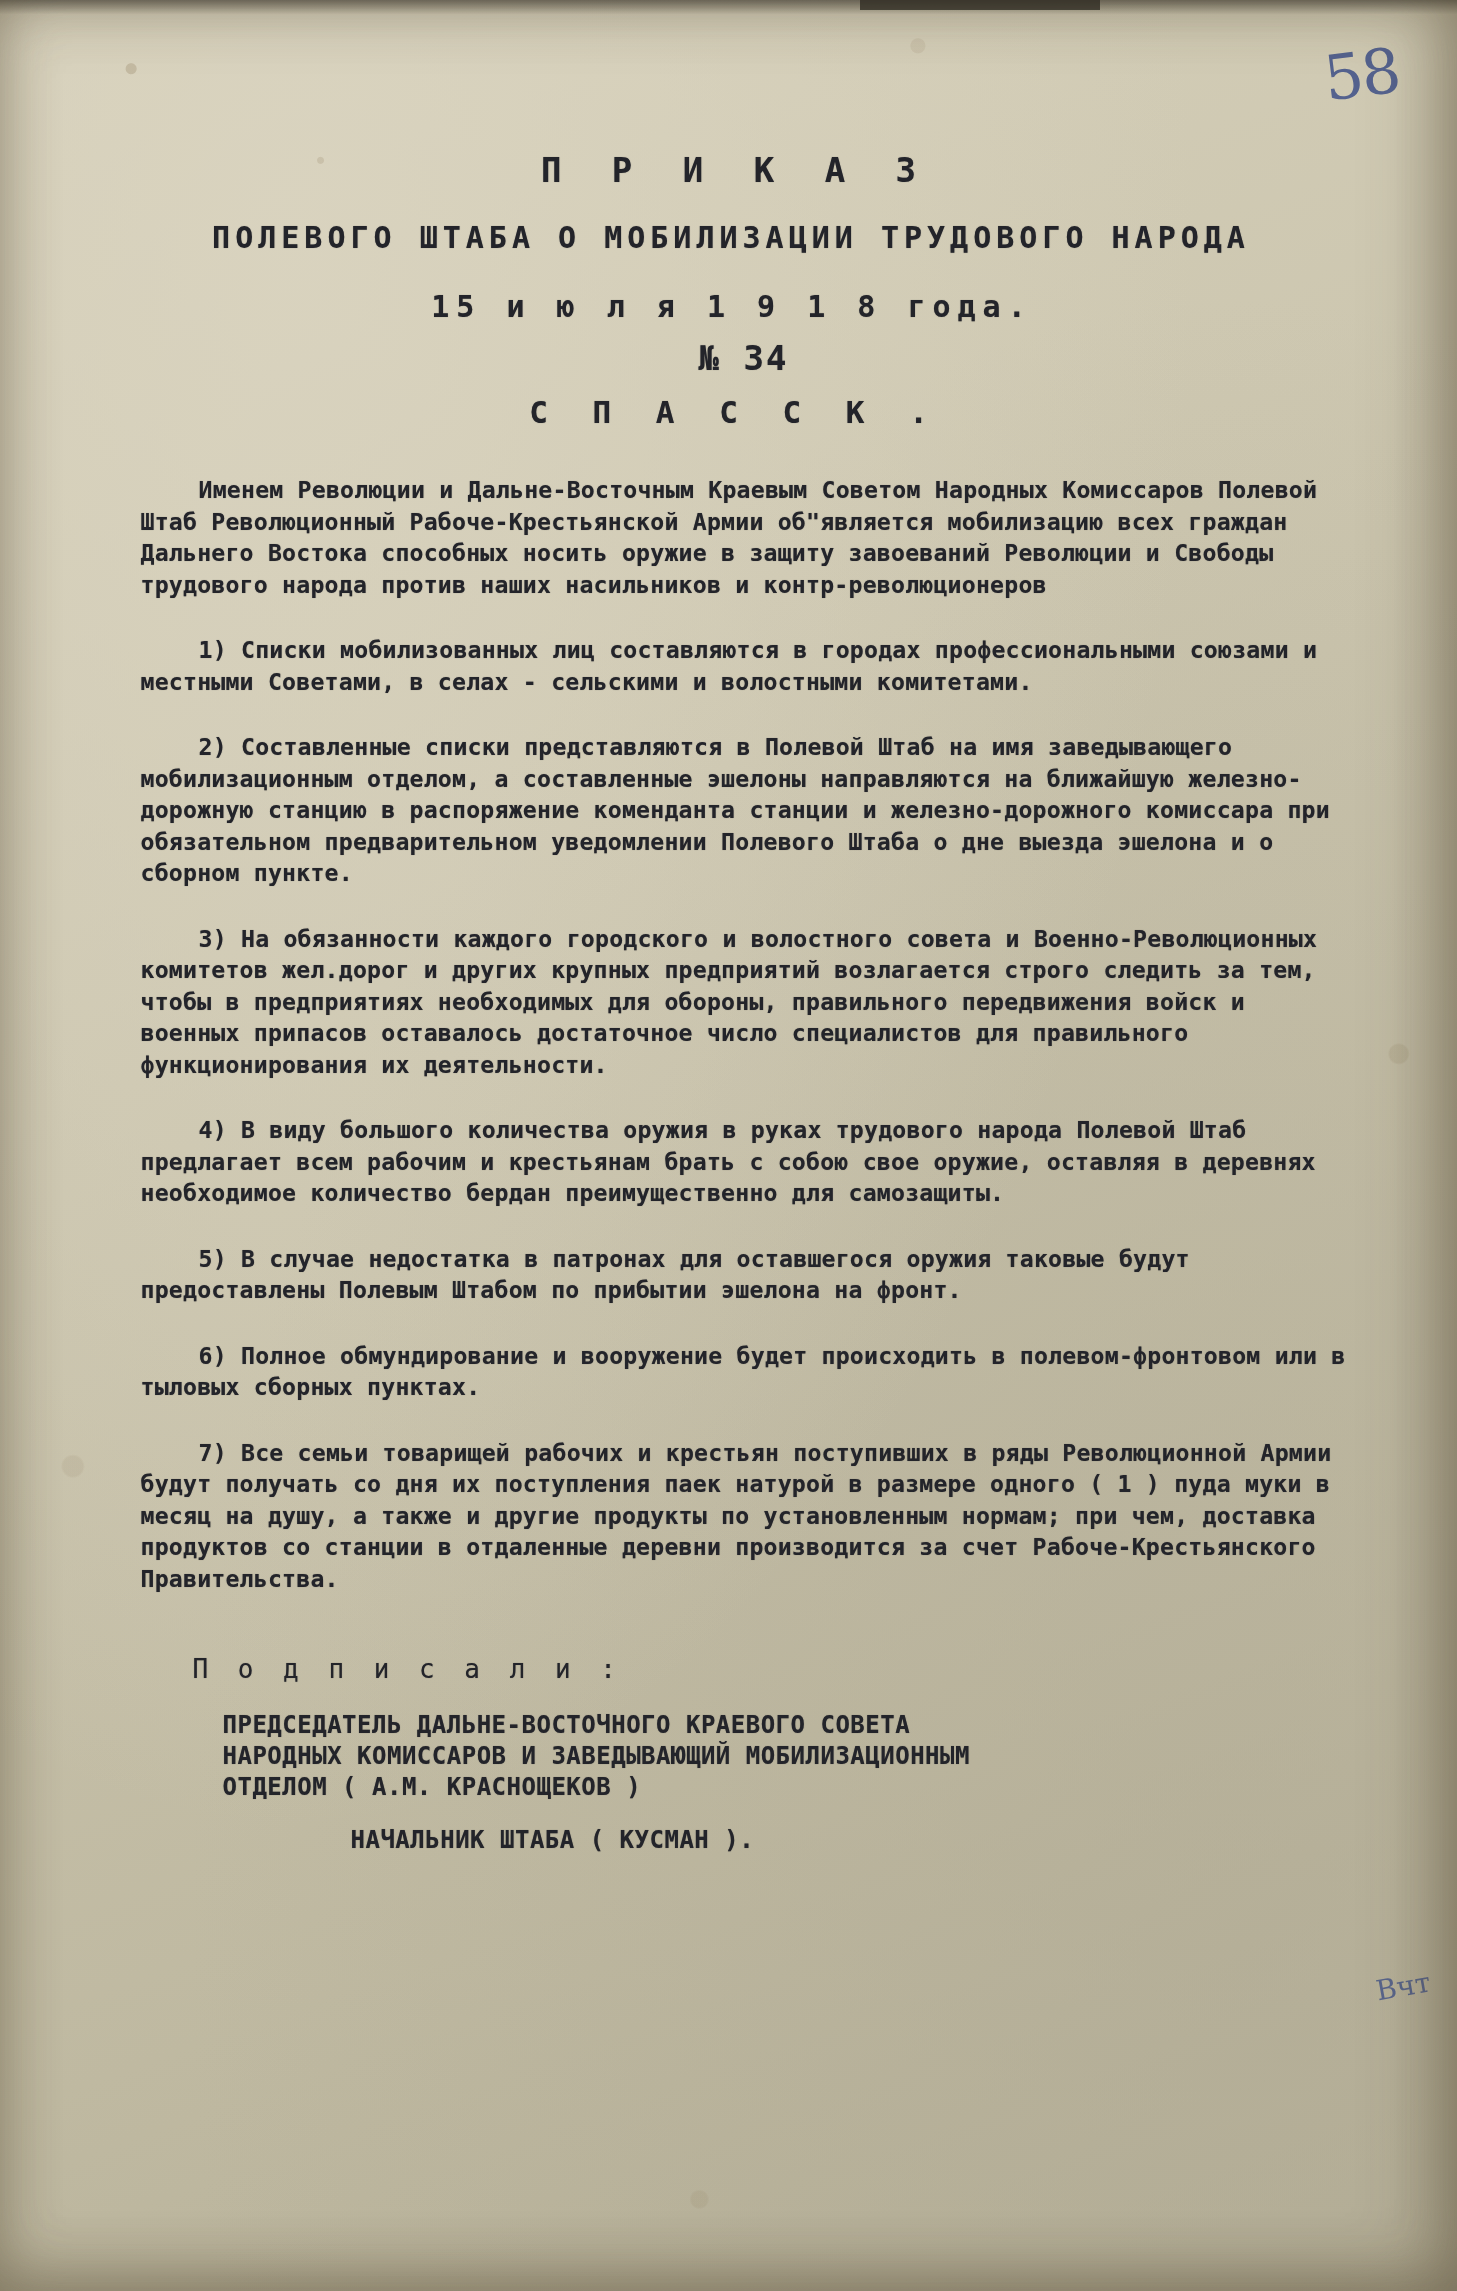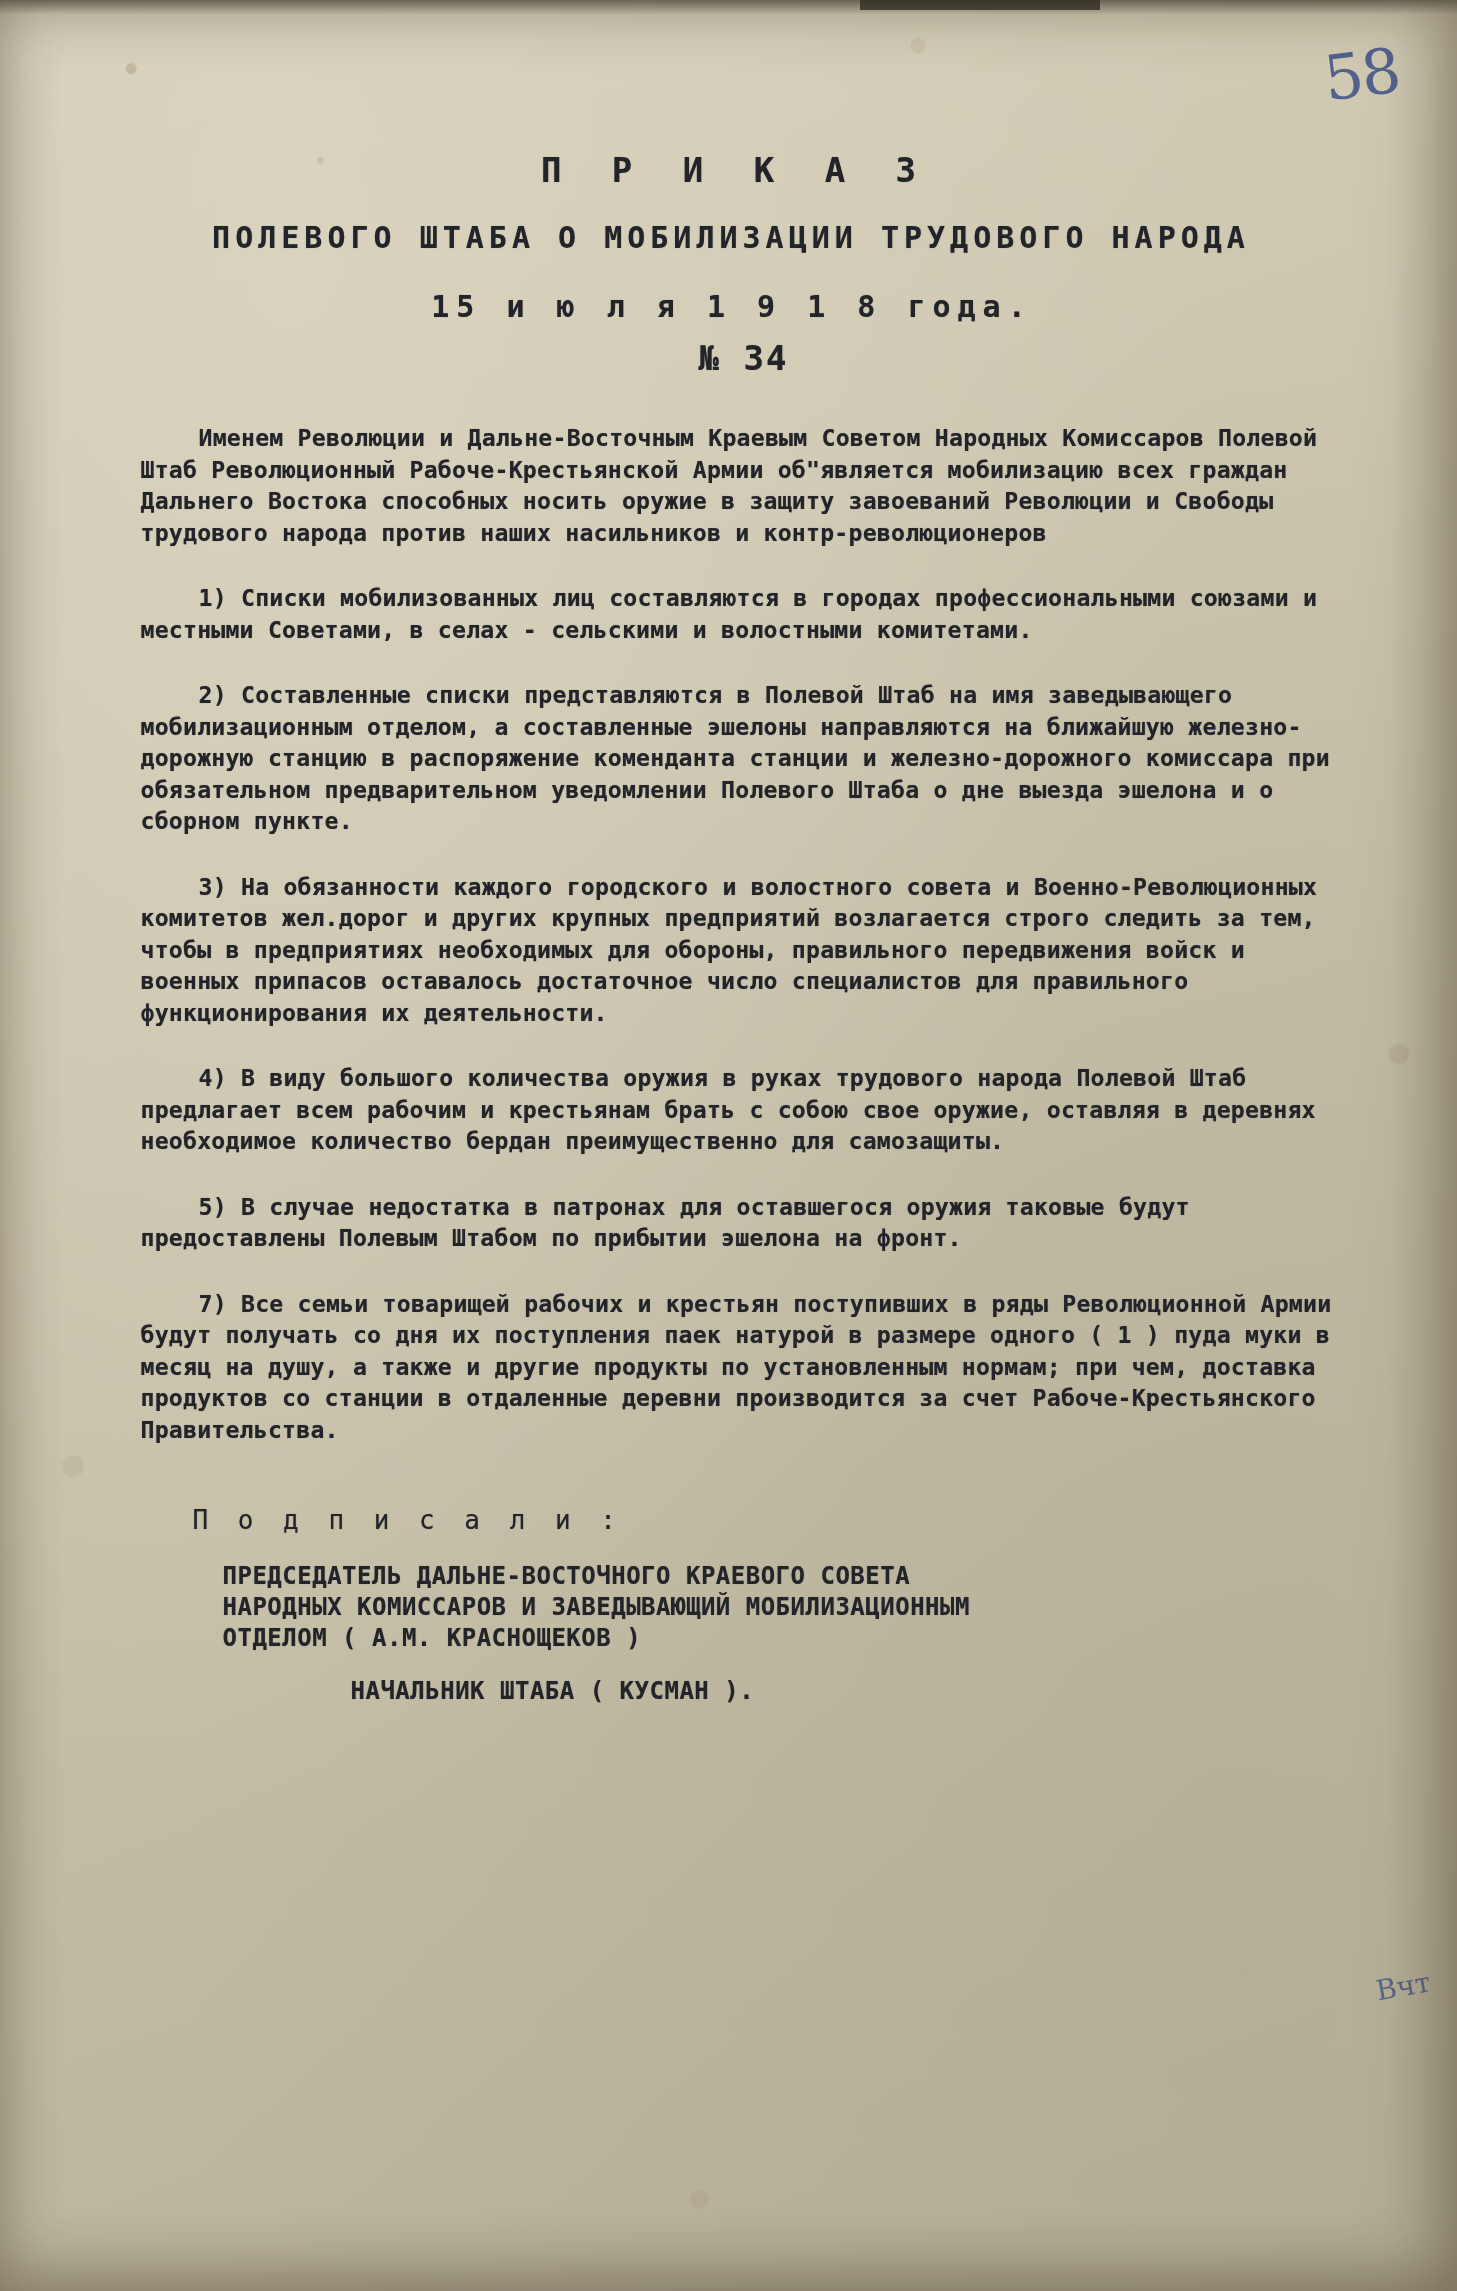--- a/index.html
+++ b/index.html
@@ -189,28 +189,30 @@
 
   <div class="folio">58</div>
   <div class="margin-mark">Вчт</div>
 
   <div class="content">
 
     <h1 class="title typed">П Р И К А З</h1>
     <div class="subtitle typed">ПОЛЕВОГО ШТАБА О МОБИЛИЗАЦИИ ТРУДОВОГО НАРОДА</div>
     <div class="dateline typed">15 и ю л я   1 9 1 8  года.</div>
     <div class="docnum typed">№ 34</div>
+    <div class="place typed">С П А С С К .</div>
 
     <div class="body-block">
       <p class="para first typed">Именем Революции и Дальне-Восточным Краевым Советом Народных Комиссаров Полевой Штаб Революционный Рабоче-Крестьянской Армии об"является мобилизацию всех граждан Дальнего Востока способных носить оружие в защиту завоеваний Революции и Свободы трудового народа против наших насильников и контр-революционеров</p>
       <p class="para typed">1) Списки мобилизованных лиц составляются в городах профессиональными союзами и местными Советами, в селах - сельскими и волостными комитетами.</p>
       <p class="para typed">2) Составленные списки представляются в Полевой Штаб на имя заведывающего мобилизационным отделом, а составленные эшелоны направляются на ближайшую железно-дорожную станцию в распоряжение коменданта станции и железно-дорожного комиссара при обязательном предварительном уведомлении Полевого Штаба о дне выезда эшелона и о сборном пункте.</p>
       <p class="para typed">3) На обязанности каждого городского и волостного совета и Военно-Революционных комитетов жел.дорог и других крупных предприятий возлагается строго следить за тем, чтобы в предприятиях необходимых для обороны, правильного передвижения войск и военных припасов оставалось достаточное число специалистов для правильного функционирования их деятельности.</p>
       <p class="para typed">4) В виду большого количества оружия в руках трудового народа Полевой Штаб предлагает всем рабочим и крестьянам брать с собою свое оружие, оставляя в деревнях необходимое количество бердан преимущественно для самозащиты.</p>
       <p class="para typed">5) В случае недостатка в патронах для оставшегося оружия таковые будут предоставлены Полевым Штабом по прибытии эшелона на фронт.</p>
+      <p class="para typed">6) Полное обмундирование и вооружение  будет происходить в полевом-фронтовом или в тыловых сборных пунктах.</p>
       <p class="para typed">7) Все семьи товарищей рабочих и крестьян поступивших в ряды Революционной Армии будут получать со дня их поступления паек натурой в размере одного ( 1 ) пуда муки в месяц на душу, а также и другие продукты по установленным нормам; при чем, доставка продуктов со станции в отдаленные деревни производится за счет Рабоче-Крестьянского Правительства.</p>
     </div>
 
     <div class="sig-block">
       <div class="signed-label typed">П о д п и с а л и :</div>
       <div class="sig-lines">
         <div class="typed sig-indent-1">ПРЕДСЕДАТЕЛЬ ДАЛЬНЕ-ВОСТОЧНОГО КРАЕВОГО СОВЕТА</div>
         <div class="typed sig-indent-1">НАРОДНЫХ КОМИССАРОВ И ЗАВЕДЫВАЮЩИЙ МОБИЛИЗАЦИОННЫМ</div>
         <div class="typed sig-indent-1">ОТДЕЛОМ      ( А.М.  КРАСНОЩЕКОВ )</div>
         <div class="typed sig-indent-3">НАЧАЛЬНИК ШТАБА  (  КУСМАН ).</div>

